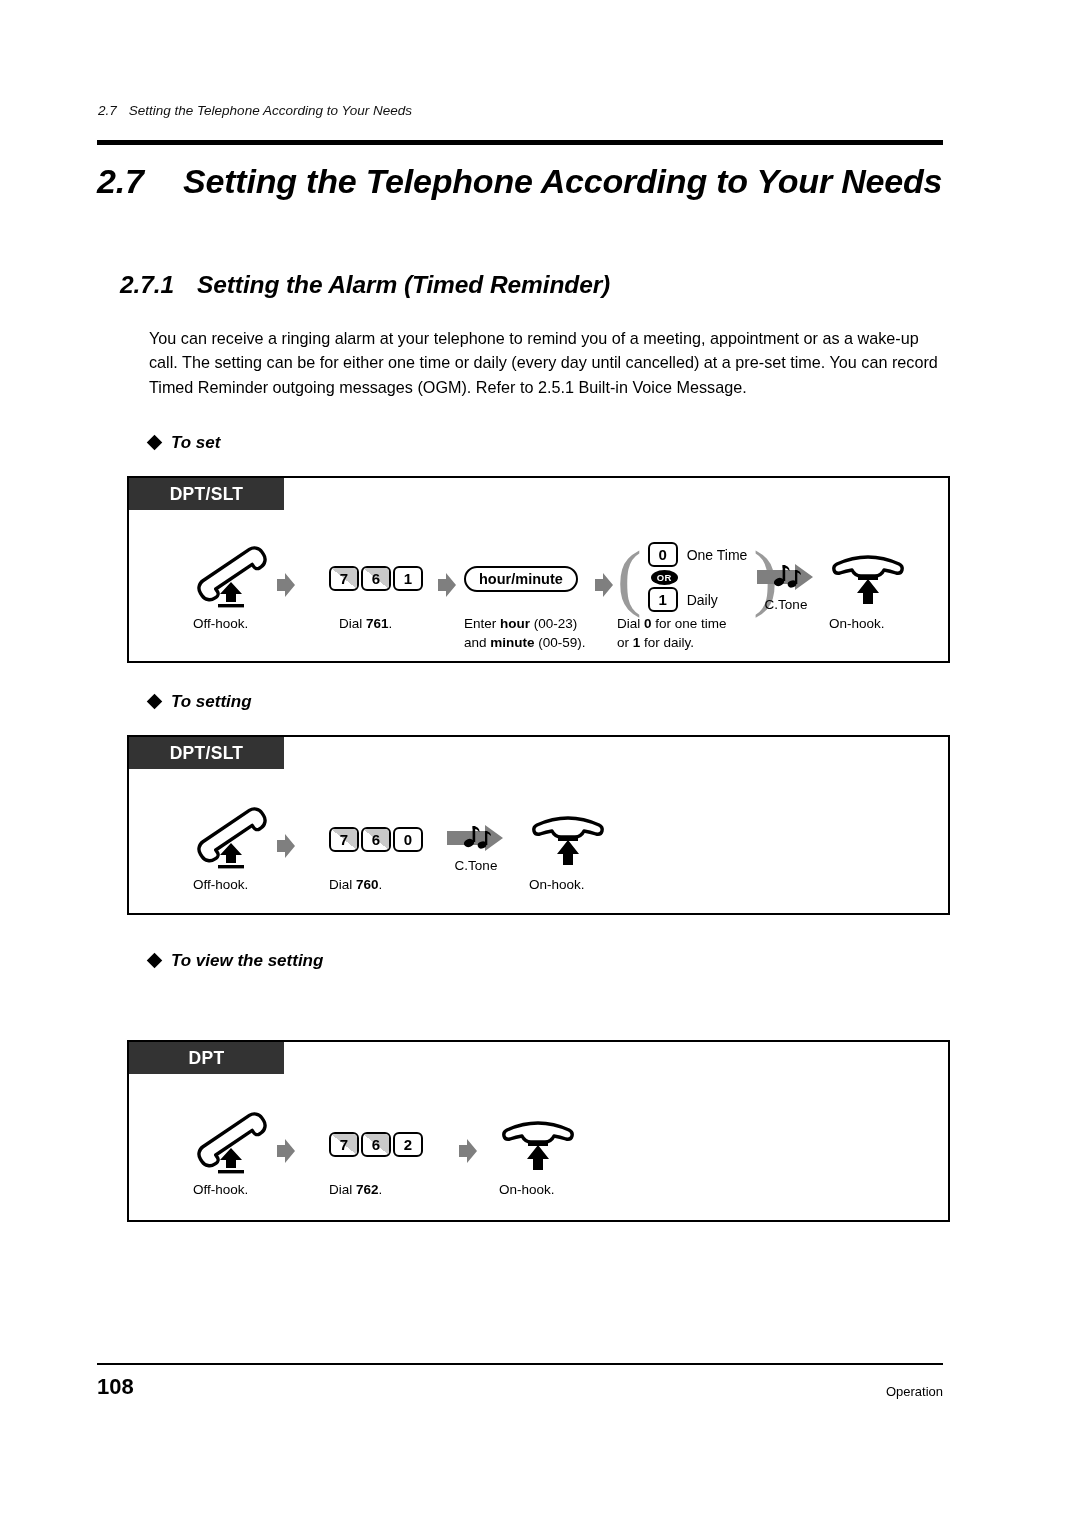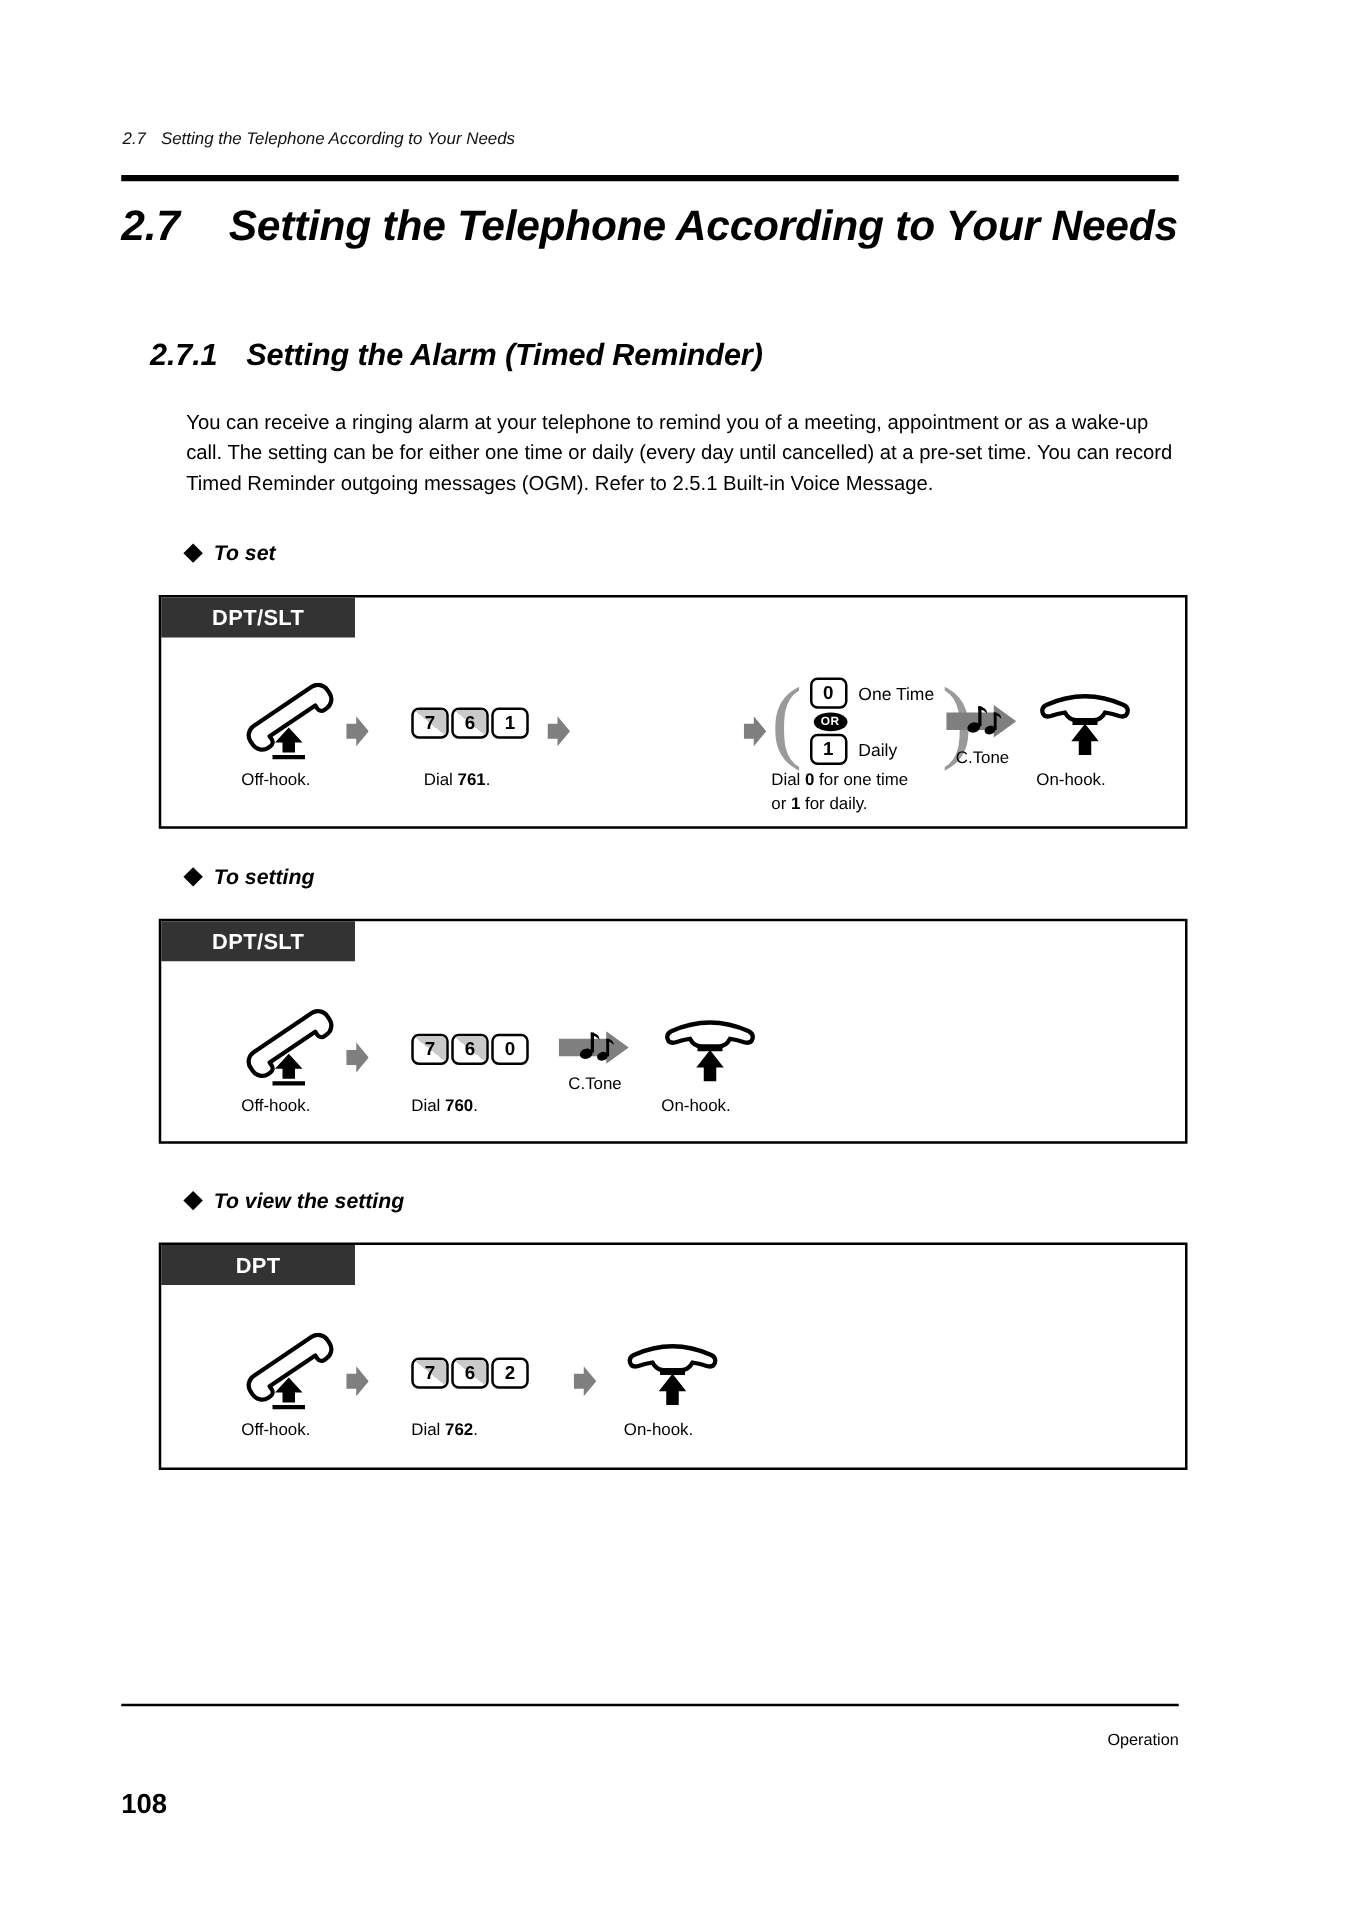--- a/index.html
+++ b/index.html
@@ -132,21 +132,21 @@
   
   .ctone { display:flex; flex-direction:column; align-items:center; }
   .ctone .lbl { font-size:13.5px; margin-top:1px; }
 
   
   .rule-bot {
     position:absolute; left:97px; top:1363px; width:846px; height:2px;
     background:#000;
   }
   .pagenum {
-    position:absolute; left:97px; top:1430px;
+    position:absolute; left:97px; top:1374px;
     font-size:22px; font-weight:bold;
   }
   .footright {
     position:absolute; left:0; top:1384px; width:943px;
     text-align:right; font-size:13px;
   }
 </style>
 </head>
 <body>
 
@@ -207,20 +207,24 @@
                 <span>1</span>
               </div>
             </div>
           </div>
           <div class="cap" style="position: absolute; top: 104px; left: 0px; margin-left: 10px;">Dial <b>761</b>.</div>
         </div>
         <div class="arrow" style="left: 309px; top: 62px;">
           <svg width="18" height="26" viewBox="0 0 18 26">
     <path d="M0 7 h8 V1 l10 12 -10 12 v-6 h-8 z" fill="#7f7f7f"></path>
   </svg>
+        </div>
+        <div class="step" style="left: 335px; top: 0px;">
+          <div class="icons" style="position: relative; top: 40px;"><div class="pill" style="margin-top: 16px;">hour/minute</div></div>
+          <div class="cap" style="position: absolute; top: 104px; left: 0px;">Enter <b>hour</b> (00-23)<br>and <b>minute</b> (00-59).</div>
         </div>
         <div class="arrow" style="left: 466px; top: 62px;">
           <svg width="18" height="26" viewBox="0 0 18 26">
     <path d="M0 7 h8 V1 l10 12 -10 12 v-6 h-8 z" fill="#7f7f7f"></path>
   </svg>
         </div>
         <div class="step" style="left: 488px; top: 0px;">
           <div class="icons" style="position: relative; top: 40px;">
             <div class="choice" style="margin-top: -8px;">
               <div class="paren">(</div>
@@ -337,21 +341,21 @@
     <path d="M8 16 q31 -14 62 0 q4 2 3 6 q-1 4 -6 3 q-6 -2 -12 -3 q-3 6 -9 6 h-14 q-6 0 -9 -6 q-6 1 -12 3 q-5 1 -6 -3 q-1 -4 3 -6 z" fill="#fff" stroke="#000" stroke-width="3.4" stroke-linejoin="round"></path>
     <rect x="29" y="29" width="20" height="3" fill="#000"></rect>
     <path d="M39 33 l11 14 h-6 v11 h-10 v-11 h-6 z" fill="#000" transform="translate(0,-2)"></path>
   </svg></div>
           </div>
           <div class="cap" style="position: absolute; top: 106px; left: 0px;">On-hook.</div>
         </div>
       </div>
     </div>
     <div class="subhead" style="left: 149px; top: 951px;"><span class="dia"></span><span>To view the setting</span></div>
-    <div class="dbox" style="top: 994px; height: 182px;">
+    <div class="dbox" style="top: 1040px; height: 182px;">
       <div class="band">DPT</div>
       <div class="flowarea" style="position: relative; height: 146px;">
         <div class="step" style="left: 64px; top: 0px;">
           <div class="icons" style="position: relative; top: 42px;">
             <div style="margin-top: -4px;"><svg width="78" height="62" viewBox="0 0 78 62">
     <g transform="rotate(-34 39 26)">
       <path d="M10 17 h56 a9 9 0 0 1 9 9 v3 a9 9 0 0 1 -9 9 h-2 a4 4 0 0 1 -4 -4 v-3 h-44 v3 a4 4 0 0 1 -4 4 h-2 a9 9 0 0 1 -9 -9 v-3 a9 9 0 0 1 9 -9 z" fill="#fff" stroke="#000" stroke-width="3.4" stroke-linejoin="round"></path>
     </g>
     <path d="M38 36 l11 12 h-6 v8 h-10 v-8 h-6 z" fill="#000"></path>
     <rect x="25" y="58" width="26" height="3.4" fill="#000"></rect>

